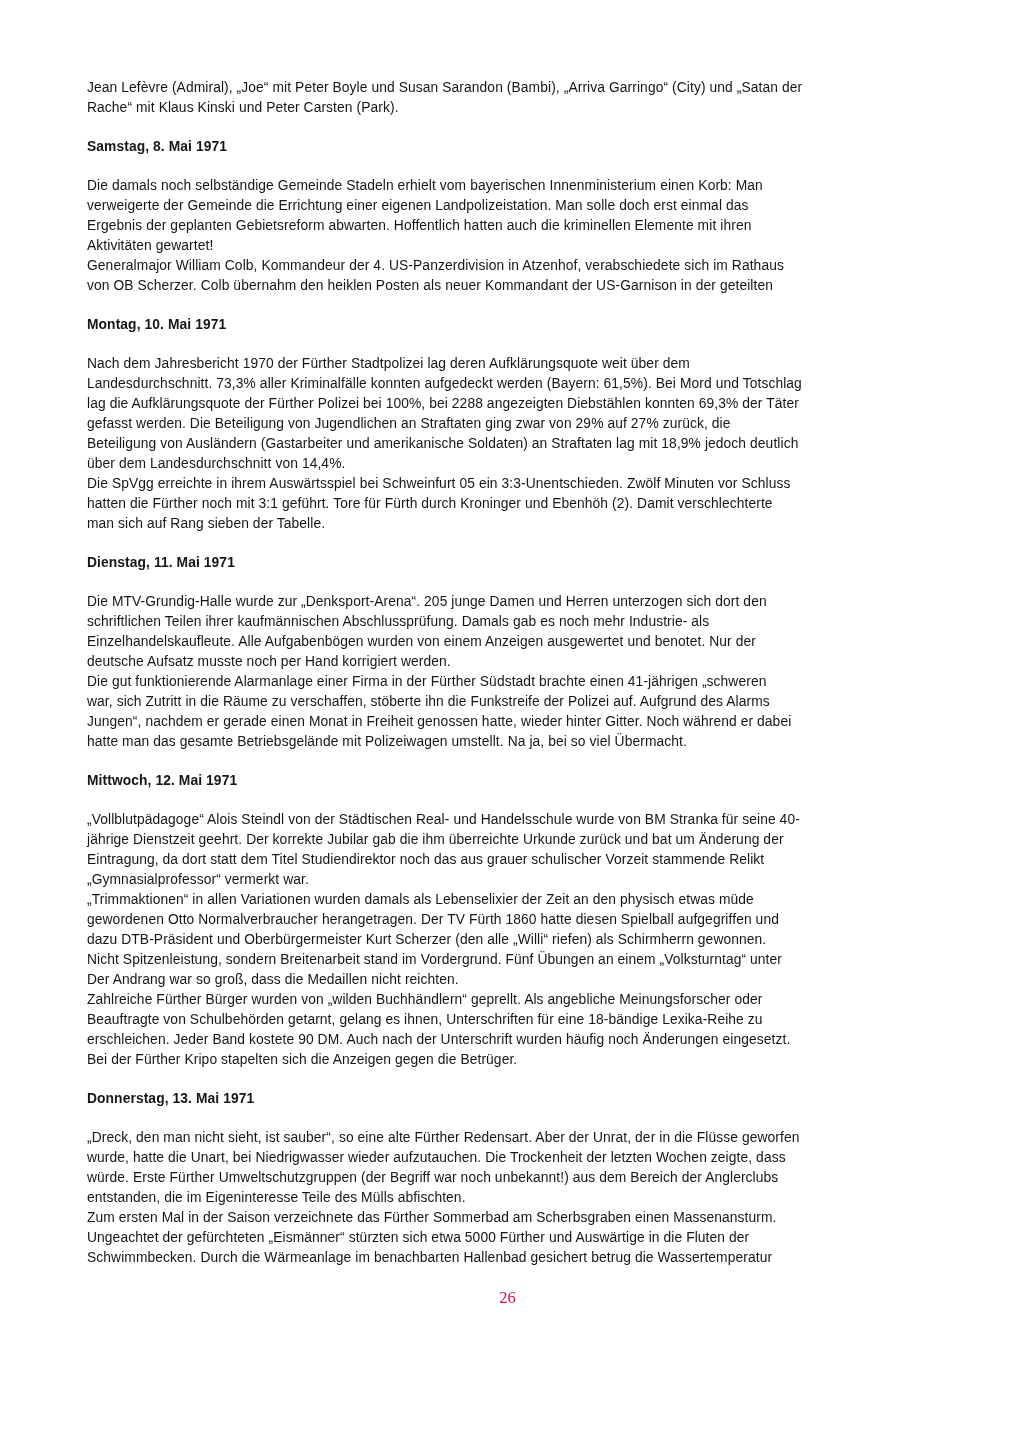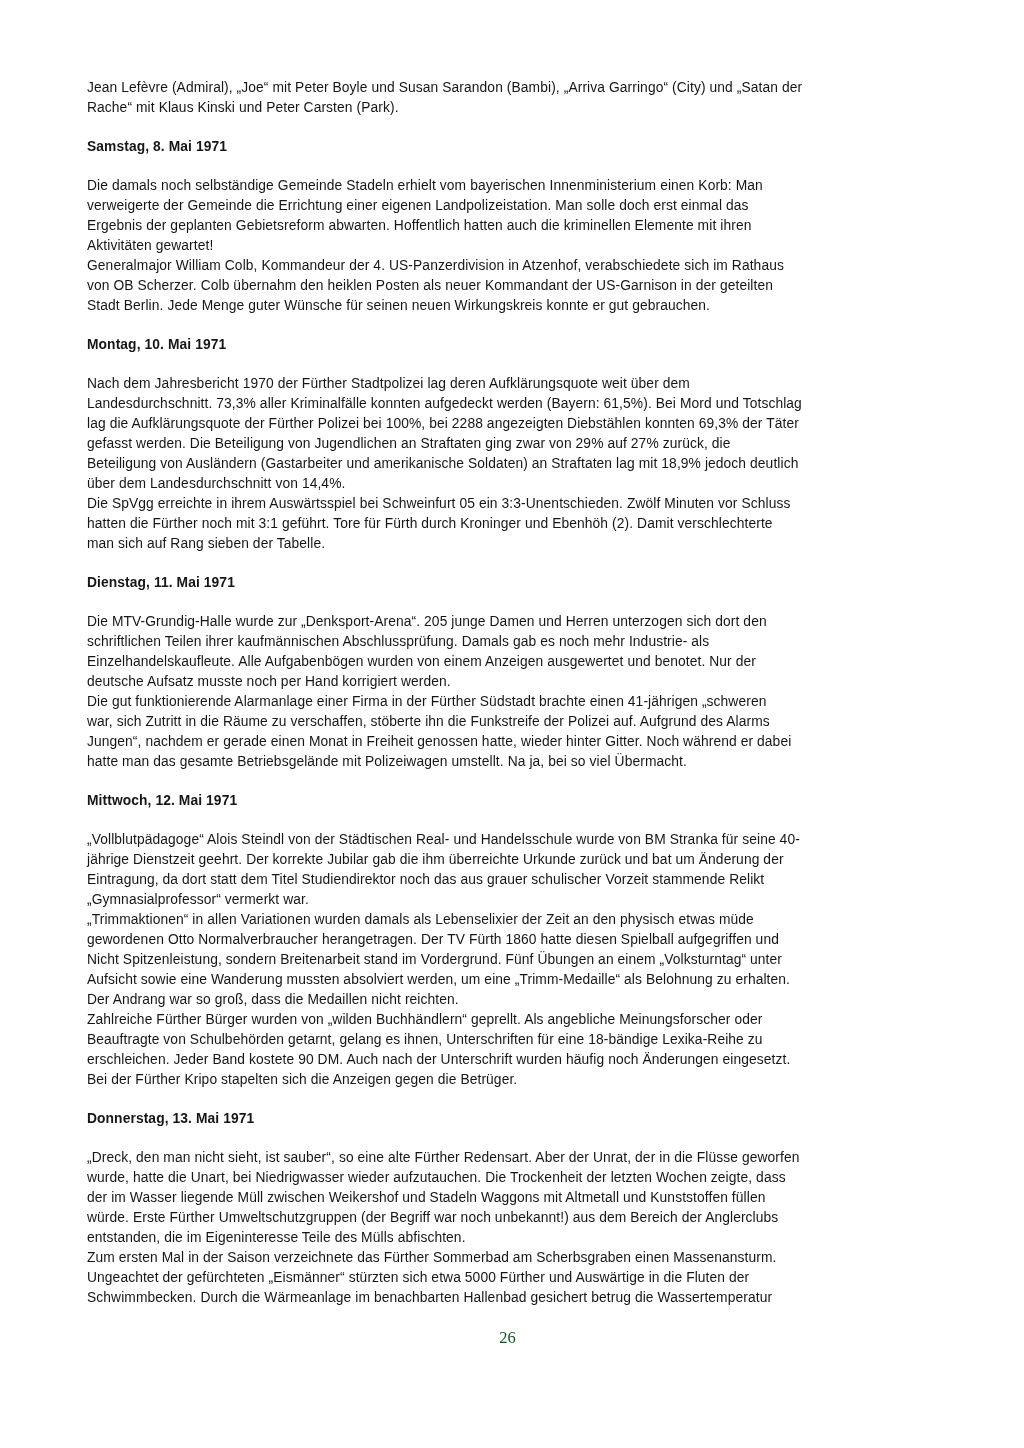--- a/index.html
+++ b/index.html
@@ -36,21 +36,21 @@
     font-weight: bold;
     margin-top: 12px;
   }
   .line {
     white-space: pre;
     height: 20px;
   }
   .page-number {
     margin-top: 17px;
     text-align: center;
-    color: #14532d;
+    color: #be185d;
     font-family: "Liberation Serif", "DejaVu Serif", serif;
     font-size: 16.5px;
     line-height: 22px;
   }
 </style>
 </head>
 <body>
 
 <div class="page">
   <div class="doc-content" id="doc-content">
@@ -61,21 +61,20 @@
       <div class="block heading">
         <div class="line">Samstag, 8. Mai 1971</div>
       </div>
       <div class="block paragraph">
         <div class="line">Die damals noch selbständige Gemeinde Stadeln erhielt vom bayerischen Innenministerium einen Korb: Man</div>
         <div class="line">verweigerte der Gemeinde die Errichtung einer eigenen Landpolizeistation. Man solle doch erst einmal das</div>
         <div class="line">Ergebnis der geplanten Gebietsreform abwarten. Hoffentlich hatten auch die kriminellen Elemente mit ihren</div>
         <div class="line">Aktivitäten gewartet!</div>
         <div class="line">Generalmajor William Colb, Kommandeur der 4. US-Panzerdivision in Atzenhof, verabschiedete sich im Rathaus</div>
         <div class="line">von OB Scherzer. Colb übernahm den heiklen Posten als neuer Kommandant der US-Garnison in der geteilten</div>
-        <div class="line">Stadt Berlin. Jede Menge guter Wünsche für seinen neuen Wirkungskreis konnte er gut gebrauchen.</div>
       </div>
       <div class="block heading">
         <div class="line">Montag, 10. Mai 1971</div>
       </div>
       <div class="block paragraph">
         <div class="line">Nach dem Jahresbericht 1970 der Fürther Stadtpolizei lag deren Aufklärungsquote weit über dem</div>
         <div class="line">Landesdurchschnitt. 73,3% aller Kriminalfälle konnten aufgedeckt werden (Bayern: 61,5%). Bei Mord und Totschlag</div>
         <div class="line">lag die Aufklärungsquote der Fürther Polizei bei 100%, bei 2288 angezeigten Diebstählen konnten 69,3% der Täter</div>
         <div class="line">gefasst werden. Die Beteiligung von Jugendlichen an Straftaten ging zwar von 29% auf 27% zurück, die</div>
         <div class="line">Beteiligung von Ausländern (Gastarbeiter und amerikanische Soldaten) an Straftaten lag mit 18,9% jedoch deutlich</div>
@@ -100,35 +99,34 @@
       <div class="block heading">
         <div class="line">Mittwoch, 12. Mai 1971</div>
       </div>
       <div class="block paragraph">
         <div class="line">„Vollblutpädagoge“ Alois Steindl von der Städtischen Real- und Handelsschule wurde von BM Stranka für seine 40-</div>
         <div class="line">jährige Dienstzeit geehrt. Der korrekte Jubilar gab die ihm überreichte Urkunde zurück und bat um Änderung der</div>
         <div class="line">Eintragung, da dort statt dem Titel Studiendirektor noch das aus grauer schulischer Vorzeit stammende Relikt</div>
         <div class="line">„Gymnasialprofessor“ vermerkt war.</div>
         <div class="line">„Trimmaktionen“ in allen Variationen wurden damals als Lebenselixier der Zeit an den physisch etwas müde</div>
         <div class="line">gewordenen Otto Normalverbraucher herangetragen. Der TV Fürth 1860 hatte diesen Spielball aufgegriffen und</div>
+        <div class="line">dazu DTB-Präsident und Oberbürgermeister Kurt Scherzer (den alle „Willi“ riefen) als Schirmherrn gewonnen.</div>
         <div class="line">Nicht Spitzenleistung, sondern Breitenarbeit stand im Vordergrund. Fünf Übungen an einem „Volksturntag“ unter</div>
-        <div class="line">Aufsicht sowie eine Wanderung mussten absolviert werden, um eine „Trimm-Medaille“ als Belohnung zu erhalten.</div>
         <div class="line">Der Andrang war so groß, dass die Medaillen nicht reichten.</div>
         <div class="line">Zahlreiche Fürther Bürger wurden von „wilden Buchhändlern“ geprellt. Als angebliche Meinungsforscher oder</div>
         <div class="line">Beauftragte von Schulbehörden getarnt, gelang es ihnen, Unterschriften für eine 18-bändige Lexika-Reihe zu</div>
         <div class="line">erschleichen. Jeder Band kostete 90 DM. Auch nach der Unterschrift wurden häufig noch Änderungen eingesetzt.</div>
         <div class="line">Bei der Fürther Kripo stapelten sich die Anzeigen gegen die Betrüger.</div>
       </div>
       <div class="block heading">
         <div class="line">Donnerstag, 13. Mai 1971</div>
       </div>
       <div class="block paragraph">
         <div class="line">„Dreck, den man nicht sieht, ist sauber“, so eine alte Fürther Redensart. Aber der Unrat, der in die Flüsse geworfen</div>
         <div class="line">wurde, hatte die Unart, bei Niedrigwasser wieder aufzutauchen. Die Trockenheit der letzten Wochen zeigte, dass</div>
-        <div class="line">der im Wasser liegende Müll zwischen Weikershof und Stadeln Waggons mit Altmetall und Kunststoffen füllen</div>
         <div class="line">würde. Erste Fürther Umweltschutzgruppen (der Begriff war noch unbekannt!) aus dem Bereich der Anglerclubs</div>
         <div class="line">entstanden, die im Eigeninteresse Teile des Mülls abfischten.</div>
         <div class="line">Zum ersten Mal in der Saison verzeichnete das Fürther Sommerbad am Scherbsgraben einen Massenansturm.</div>
         <div class="line">Ungeachtet der gefürchteten „Eismänner“ stürzten sich etwa 5000 Fürther und Auswärtige in die Fluten der</div>
         <div class="line">Schwimmbecken. Durch die Wärmeanlage im benachbarten Hallenbad gesichert betrug die Wassertemperatur</div>
       </div>
     </div>
   <div class="page-number">26</div>
 </div>
 

